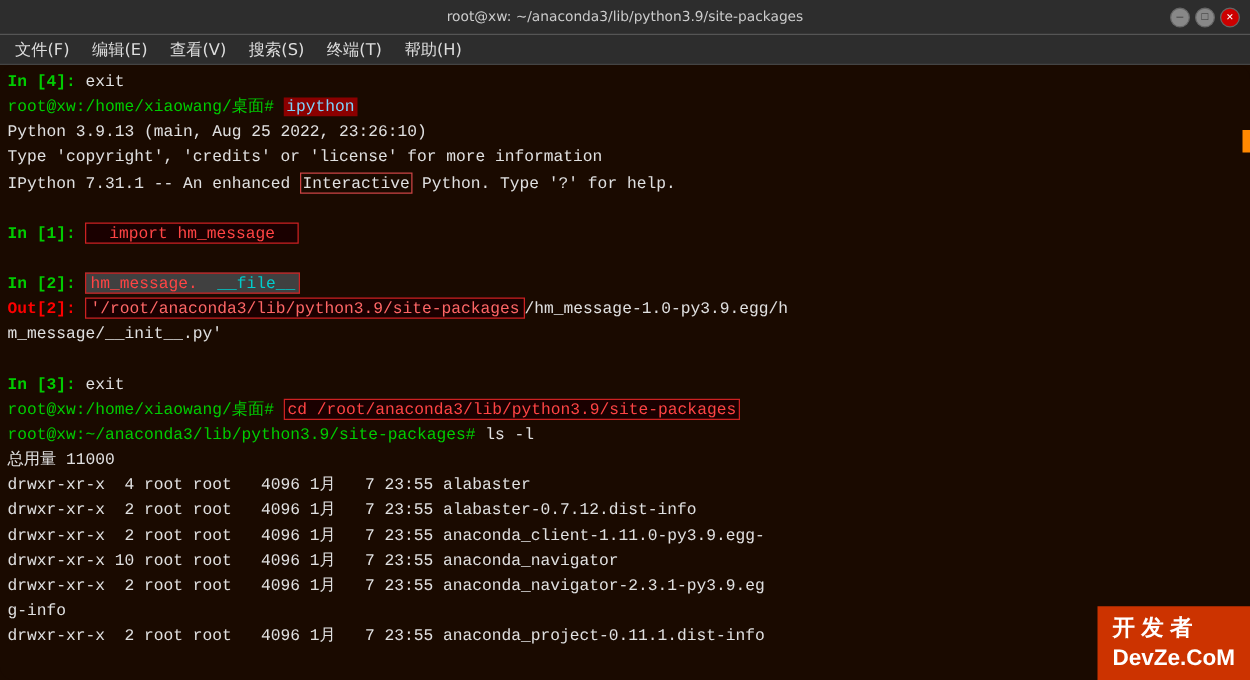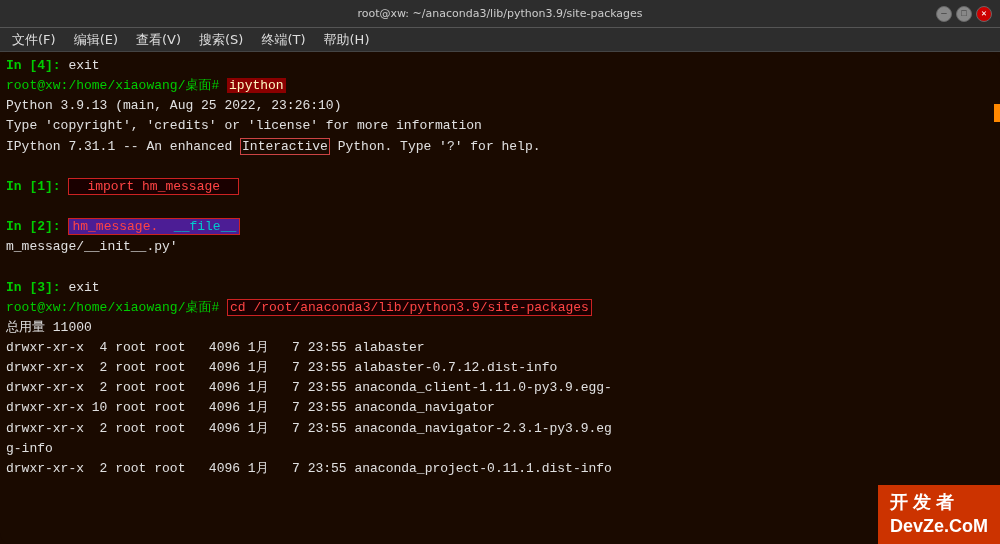--- a/index.html
+++ b/index.html
@@ -87,21 +87,21 @@
     .out-label {
       color: #ff0000;
       font-weight: bold;
     }
     .in-label {
       color: #00cc00;
       font-weight: bold;
     }
     .cmd-highlight {
       background: #8b0000;
-      color: #fef9c3;
+      color: #7dd3fc;
       padding: 0 2px;
     }
 
     
     #watermark {
       position: absolute;
       bottom: 0;
       right: 0;
       background: #cc3300;
       color: #fff;
@@ -156,30 +156,32 @@
   <span class="line"><span class="white">Type 'copyright', 'credits' or 'license' for more information</span></span>
 
   <span class="line"><span class="white">IPython 7.31.1 -- An enhanced </span><span style="border:1px solid #cc4444; color:#e0e0e0; padding:0 1px;">Interactive</span><span class="white"> Python. Type '?' for help.</span></span>
 
   <span class="line"> </span>
 
   <span class="line"><span class="in-label">In [1]:</span><span class="white"> </span><span style="border:1.5px solid #cc2222; color:#ff4444; padding:0 18px; background:#1a0000;">import hm_message</span></span>
 
   <span class="line"> </span>
 
-  <span class="line"><span class="in-label">In [2]:</span><span class="white"> </span><span style="border:1.5px solid #cc2222; color:#ff4444; padding:0 3px; background:#4c1d95;">hm_message.  <span style="color:#00cccc;">__file__</span></span></span>
+  <span class="line"><span class="in-label">In [2]:</span><span class="white"> </span><span style="border:1.5px solid #cc2222; color:#ff4444; padding:0 3px; background:#404040;">hm_message.  <span style="color:#00cccc;">__file__</span></span></span>
 
+  <span class="line"><span class="out-label">Out[2]:</span><span class="white"> </span><span style="border:1.5px solid #cc2222; color:#ff6666; padding:0 3px; background:#1a0000;">'/root/anaconda3/lib/python3.9/site-packages</span><span class="white">/hm_message-1.0-py3.9.egg/h</span></span>
   <span class="line"><span class="white">m_message/__init__.py'</span></span>
 
   <span class="line"> </span>
 
   <span class="line"><span class="in-label">In [3]:</span><span class="white"> exit</span></span>
 
   <span class="line"><span class="green">root@xw:/home/xiaowang/桌面#</span><span class="white"> </span><span style="border:1.5px solid #cc2222; color:#ff4444; padding:0 2px; background:#1a0000;">cd /root/anaconda3/lib/python3.9/site-packages</span></span>
 
+  <span class="line"><span class="green">root@xw:~/anaconda3/lib/python3.9/site-packages#</span><span class="white"> ls -l</span></span>
 
   <span class="line"><span class="white">总用量 11000</span></span>
 
   <span class="line"><span class="white">drwxr-xr-x  4 root root   4096 1月   7 23:55 alabaster</span></span>
   <span class="line"><span class="white">drwxr-xr-x  2 root root   4096 1月   7 23:55 alabaster-0.7.12.dist-info</span></span>
   <span class="line"><span class="white">drwxr-xr-x  2 root root   4096 1月   7 23:55 anaconda_client-1.11.0-py3.9.egg-</span></span>
   <span class="line"><span class="white">drwxr-xr-x 10 root root   4096 1月   7 23:55 anaconda_navigator</span></span>
   <span class="line"><span class="white">drwxr-xr-x  2 root root   4096 1月   7 23:55 anaconda_navigator-2.3.1-py3.9.eg</span></span>
   <span class="line"><span class="white">g-info</span></span>
   <span class="line"><span class="white">drwxr-xr-x  2 root root   4096 1月   7 23:55 anaconda_project-0.11.1.dist-info</span></span>

